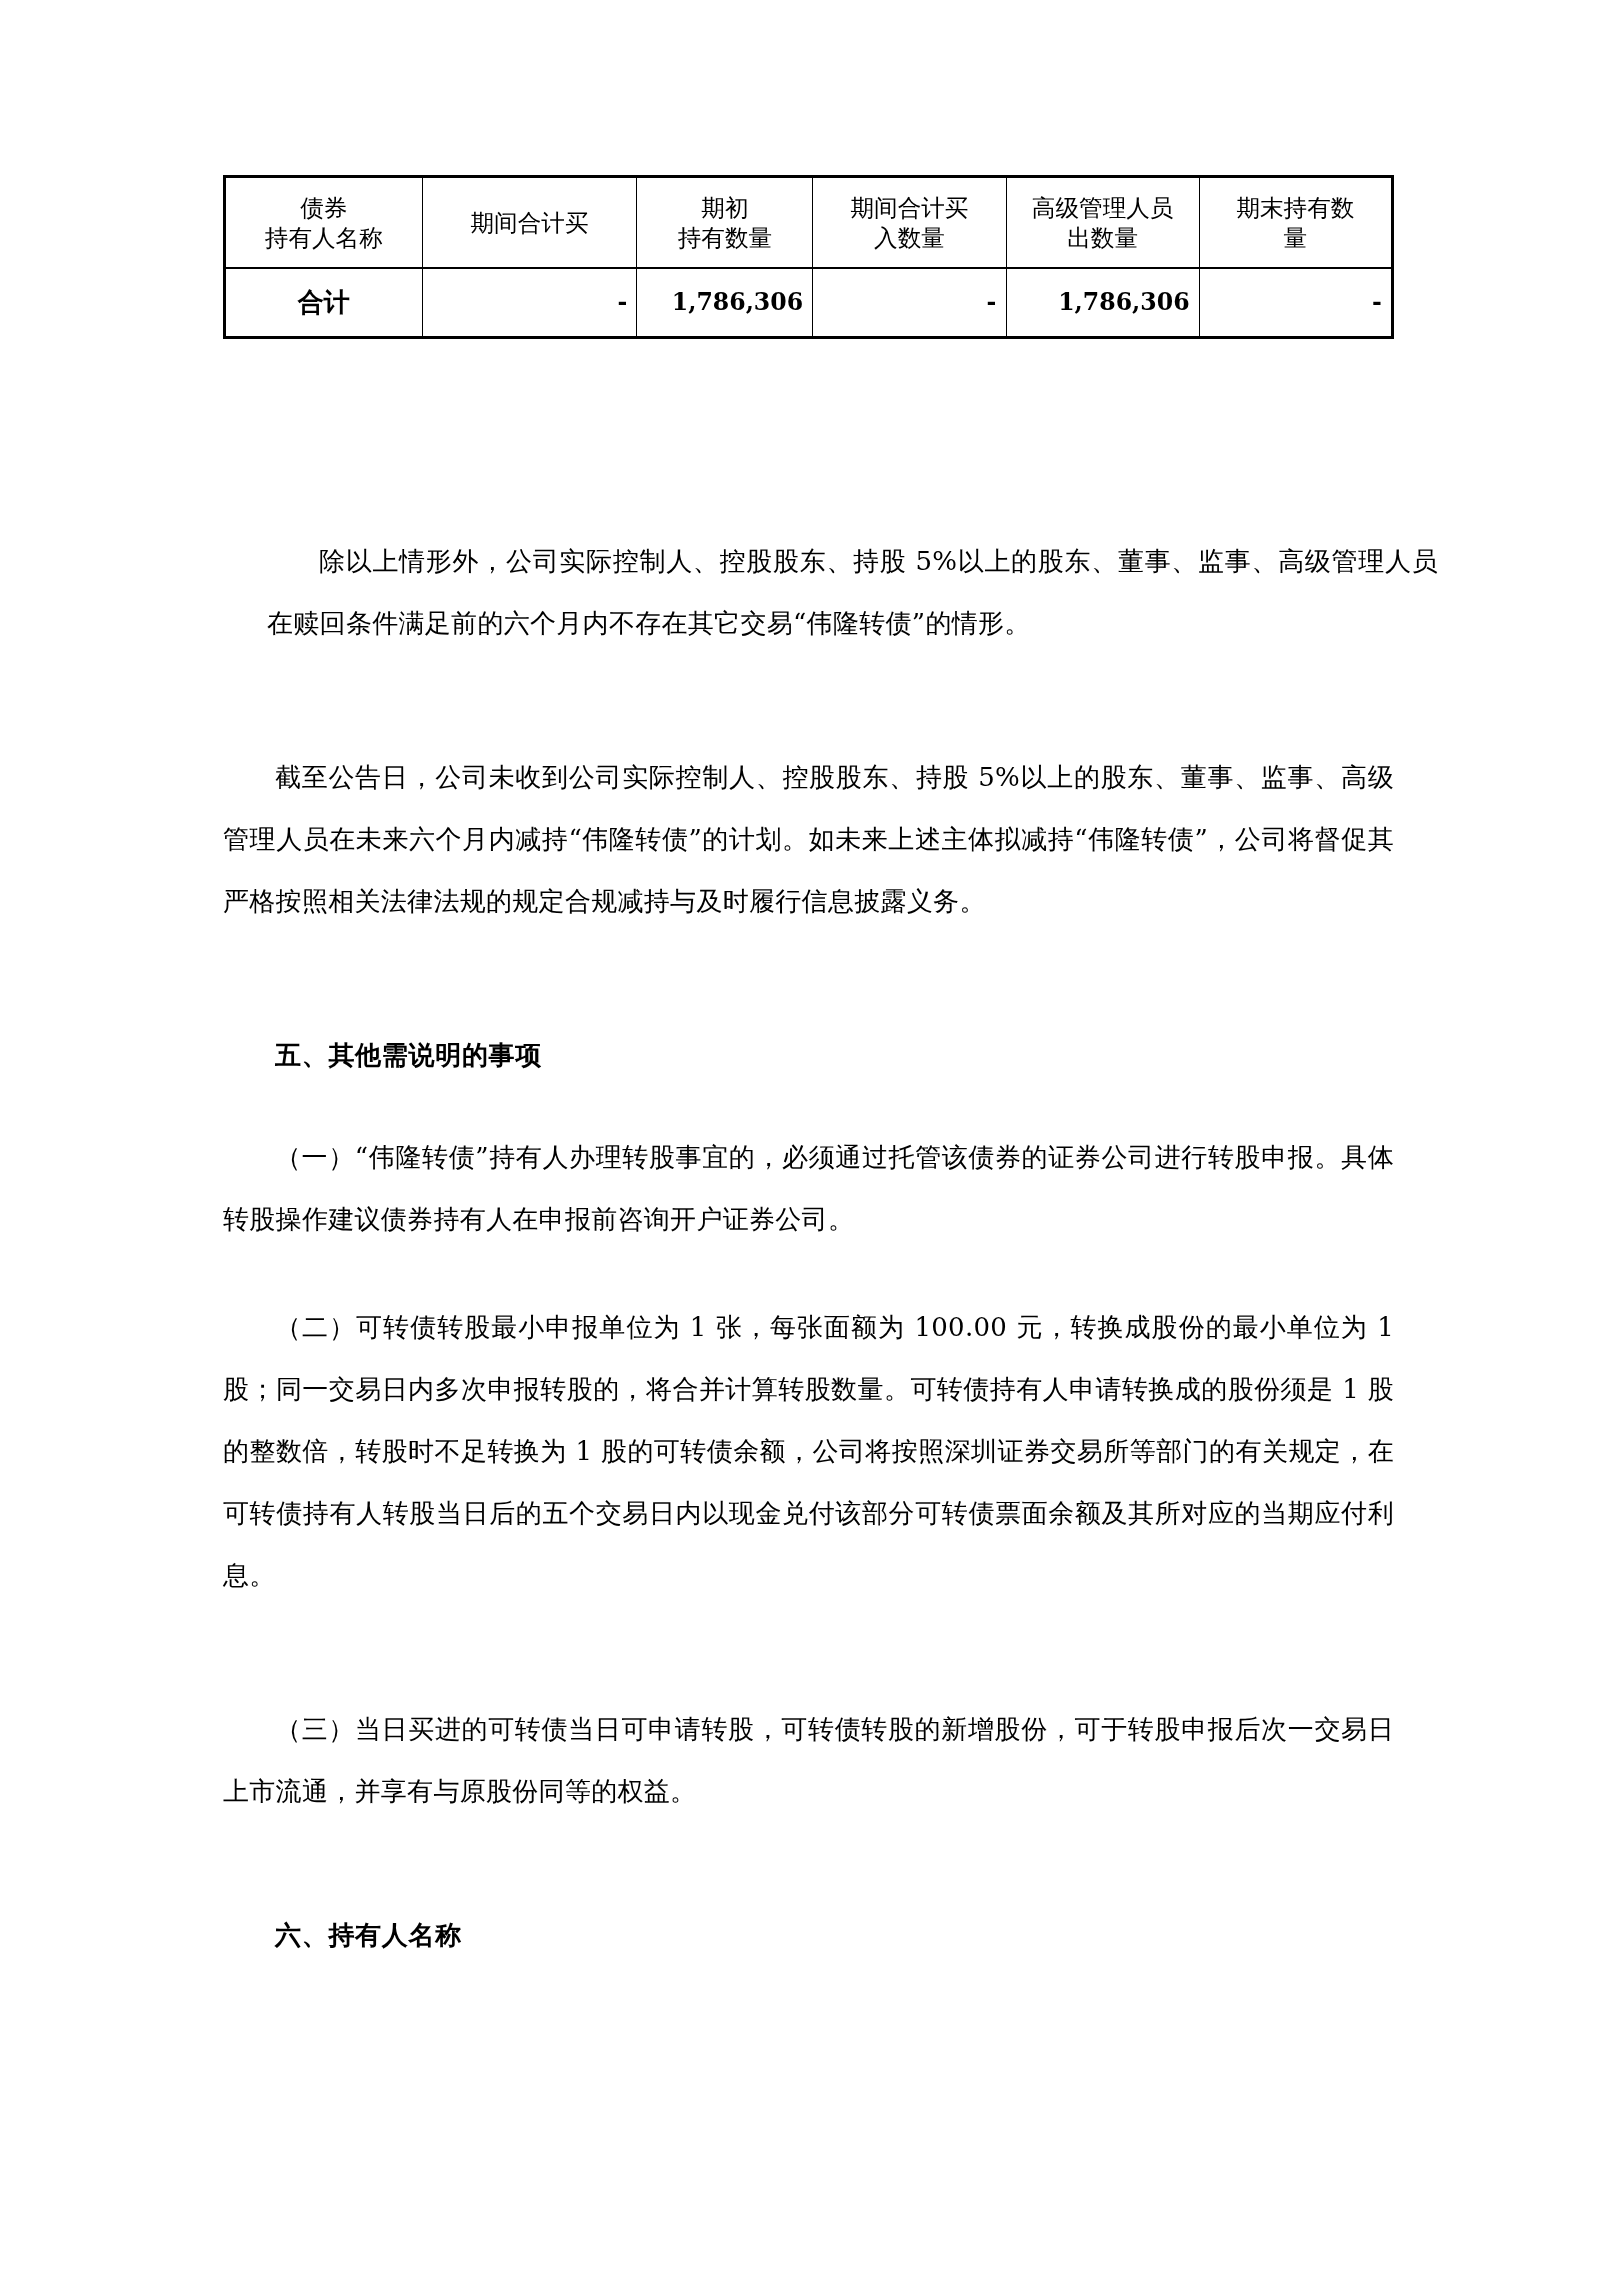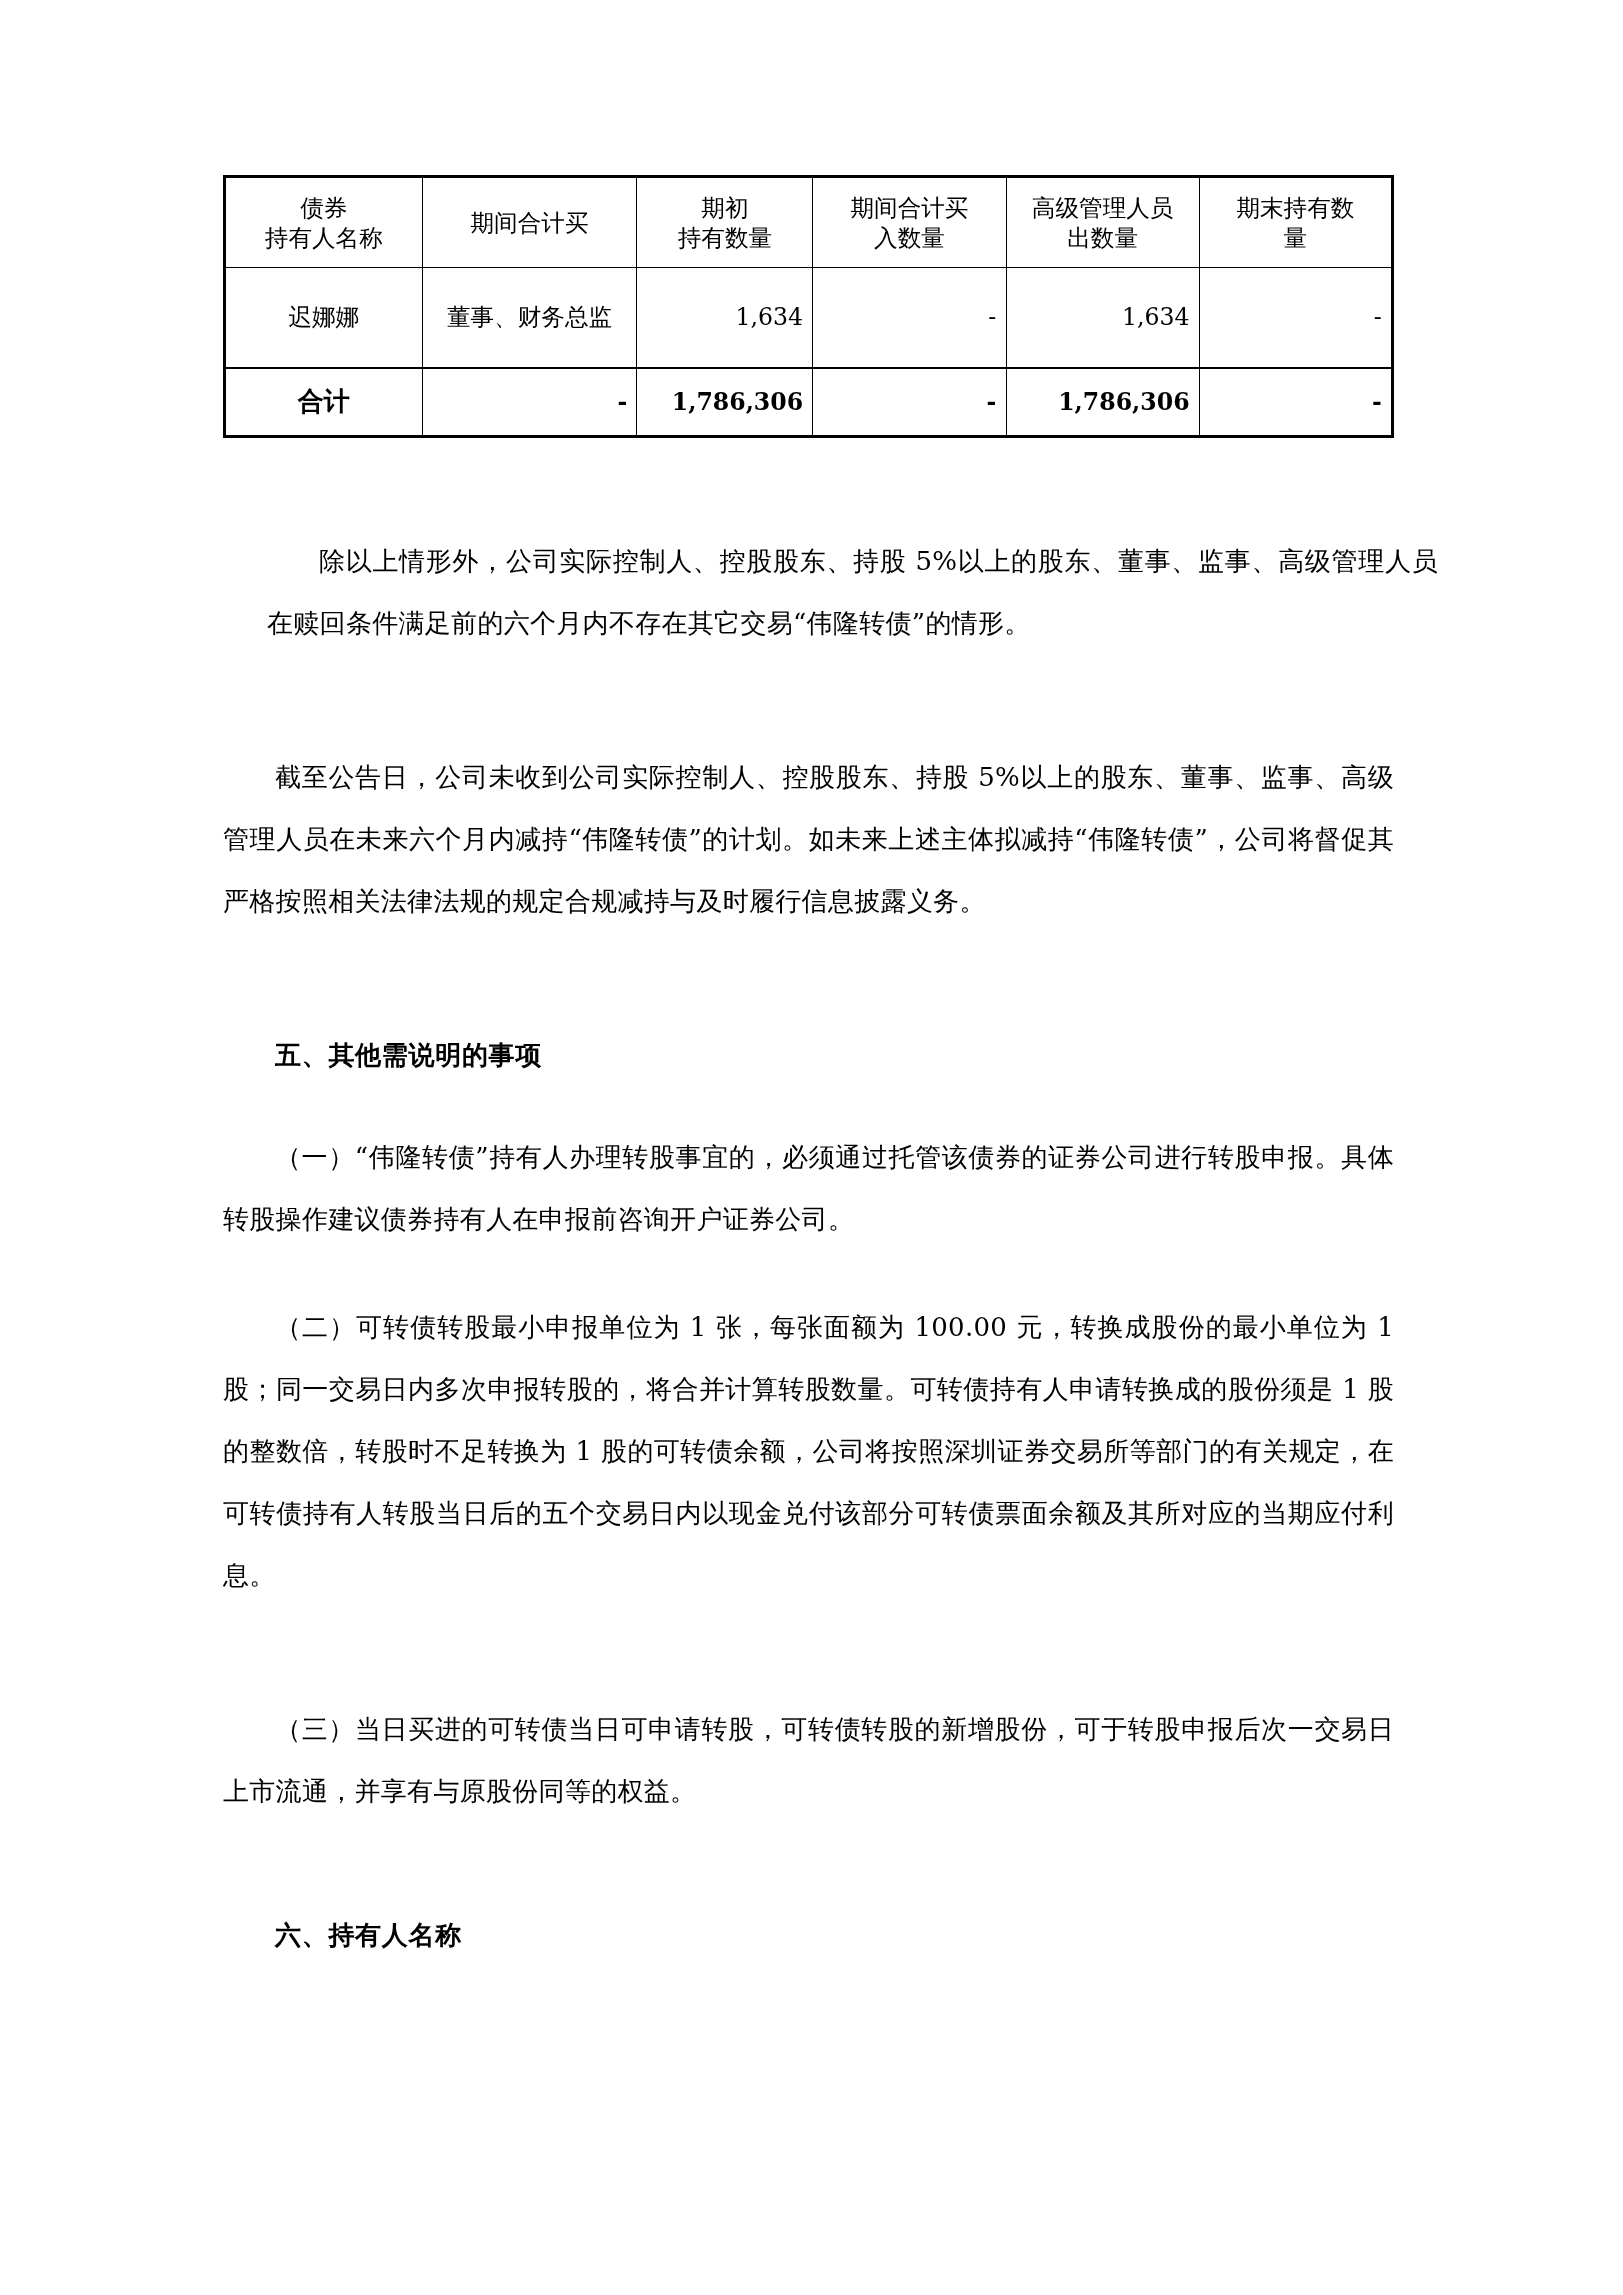--- a/index.html
+++ b/index.html
@@ -144,28 +144,20 @@
               <div>高级管理人员</div>
               <div>出数量</div>
             </th>
             <th>
               <div>期末持有数</div>
               <div>量</div>
             </th>
           </tr>
         </thead>
         <tbody>
-          <tr class="body-row tall">
-            <td class="tc">迟娜娜</td>
-            <td class="tc">董事、财务总监</td>
-            <td class="tr num">1,634</td>
-            <td class="tr num">-</td>
-            <td class="tr num">1,634</td>
-            <td class="tr num">-</td>
-          </tr>
           <tr class="total-row">
             <td class="tc label">合计</td>
             <td class="tr num">-</td>
             <td class="tr num">1,786,306</td>
             <td class="tr num">-</td>
             <td class="tr num">1,786,306</td>
             <td class="tr num">-</td>
           </tr>
         </tbody>
       </table>

